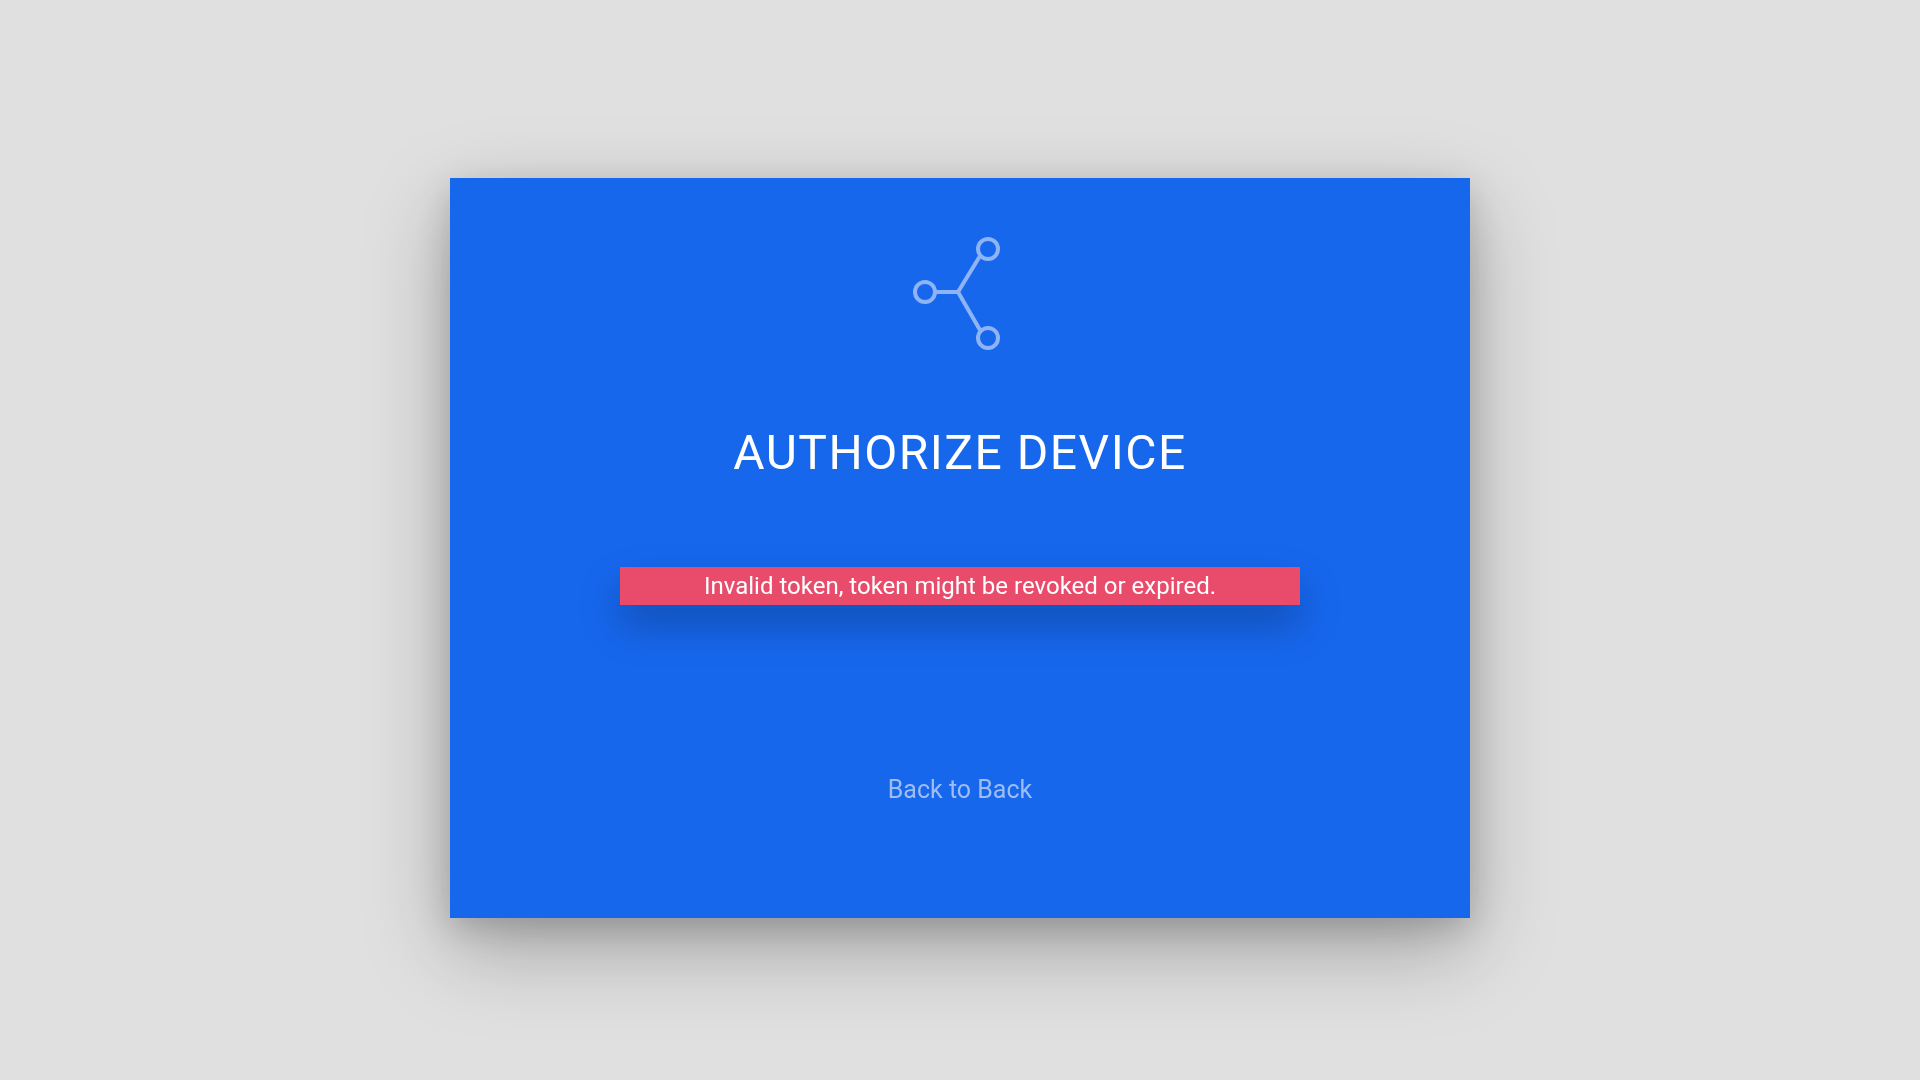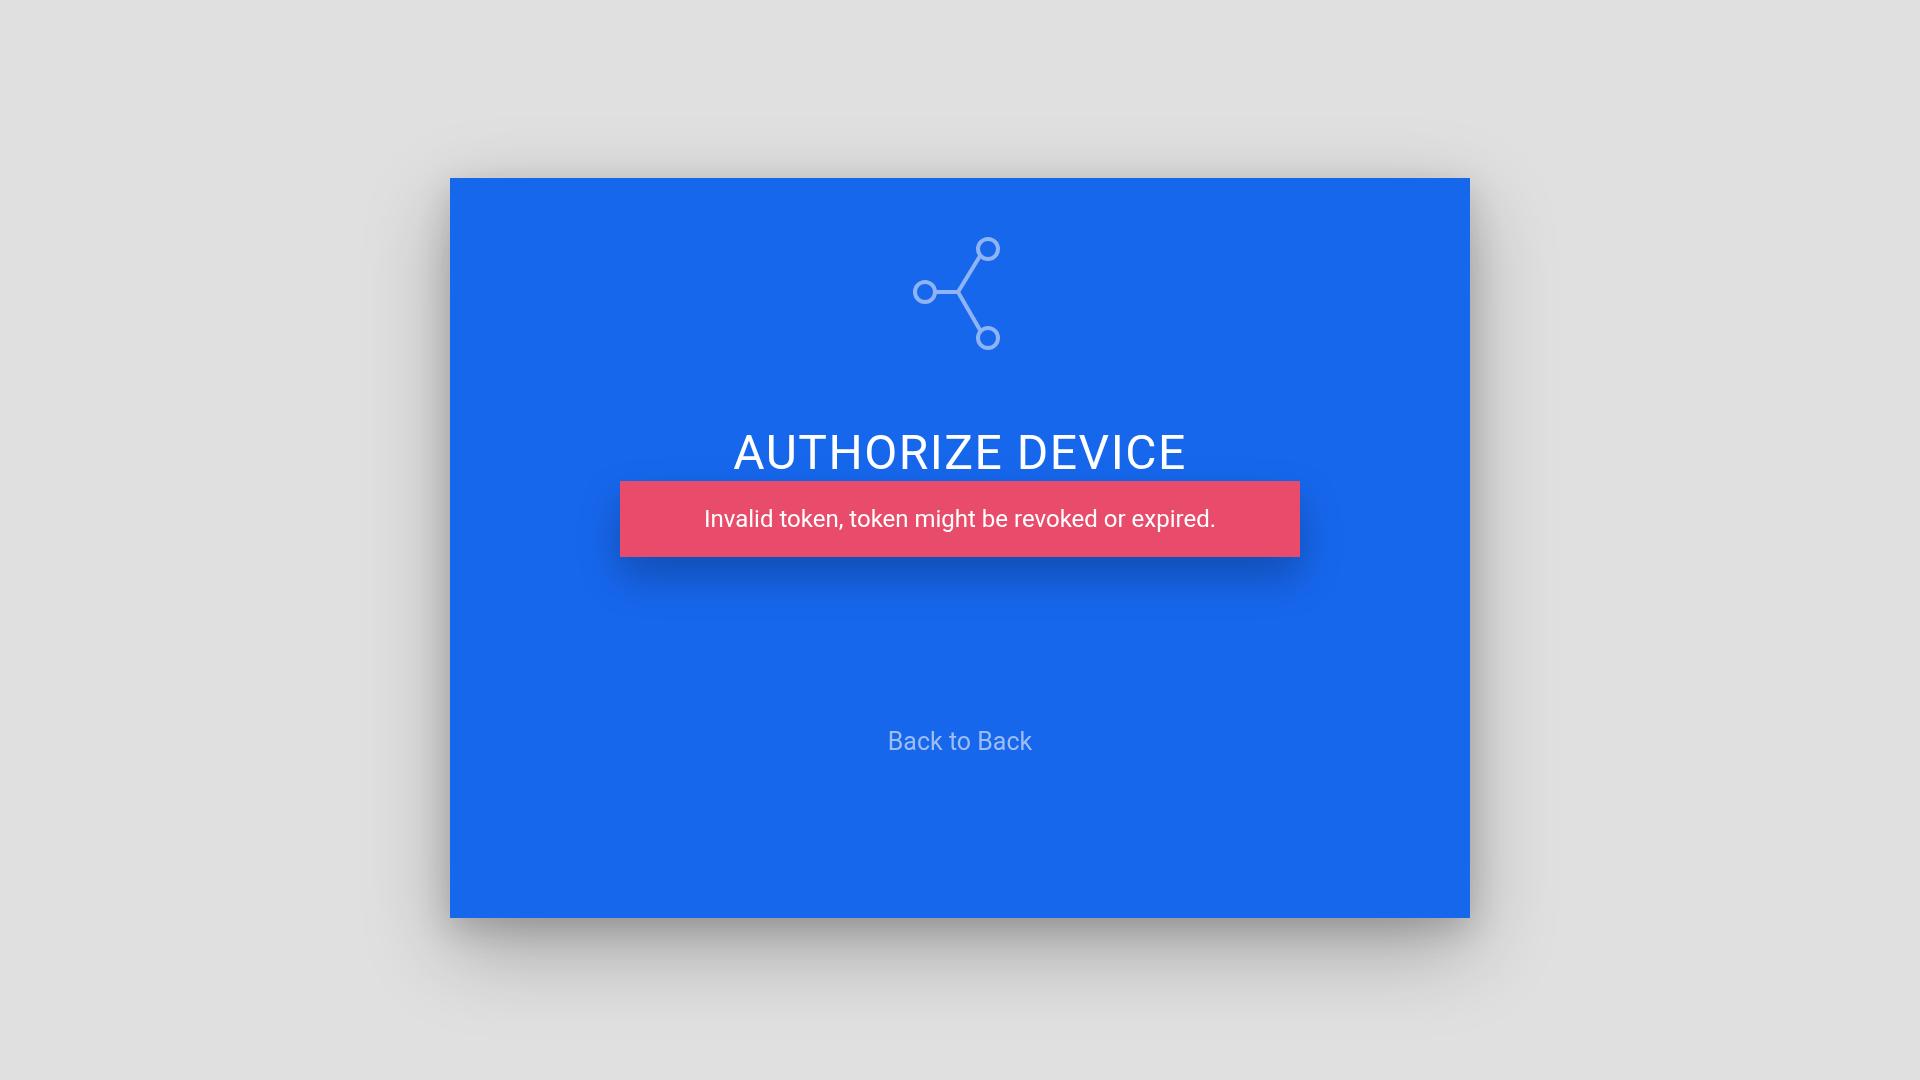--- a/index.html
+++ b/index.html
@@ -34,27 +34,28 @@
       align-items: center;
       justify-content: center;
       margin-bottom: 70px;
     }
     .title {
       color: #ffffff;
       font-size: 48px;
       font-weight: 400;
       letter-spacing: 1.5px;
       text-align: center;
+      margin-bottom: 86px;
     }
     .error-box {
       background: #e94b6b;
       color: #ffffff;
       font-size: 24px;
       font-weight: 400;
-      padding: 24px 40px;
+      padding: 5px 40px;
       width: 680px;
       text-align: center;
       box-shadow: 0 20px 40px rgba(0,0,0,0.25);
       margin-bottom: 170px;
     }
     .back-link {
       color: #9fbdf5;
       font-size: 25px;
       font-weight: 400;
       text-decoration: none;

